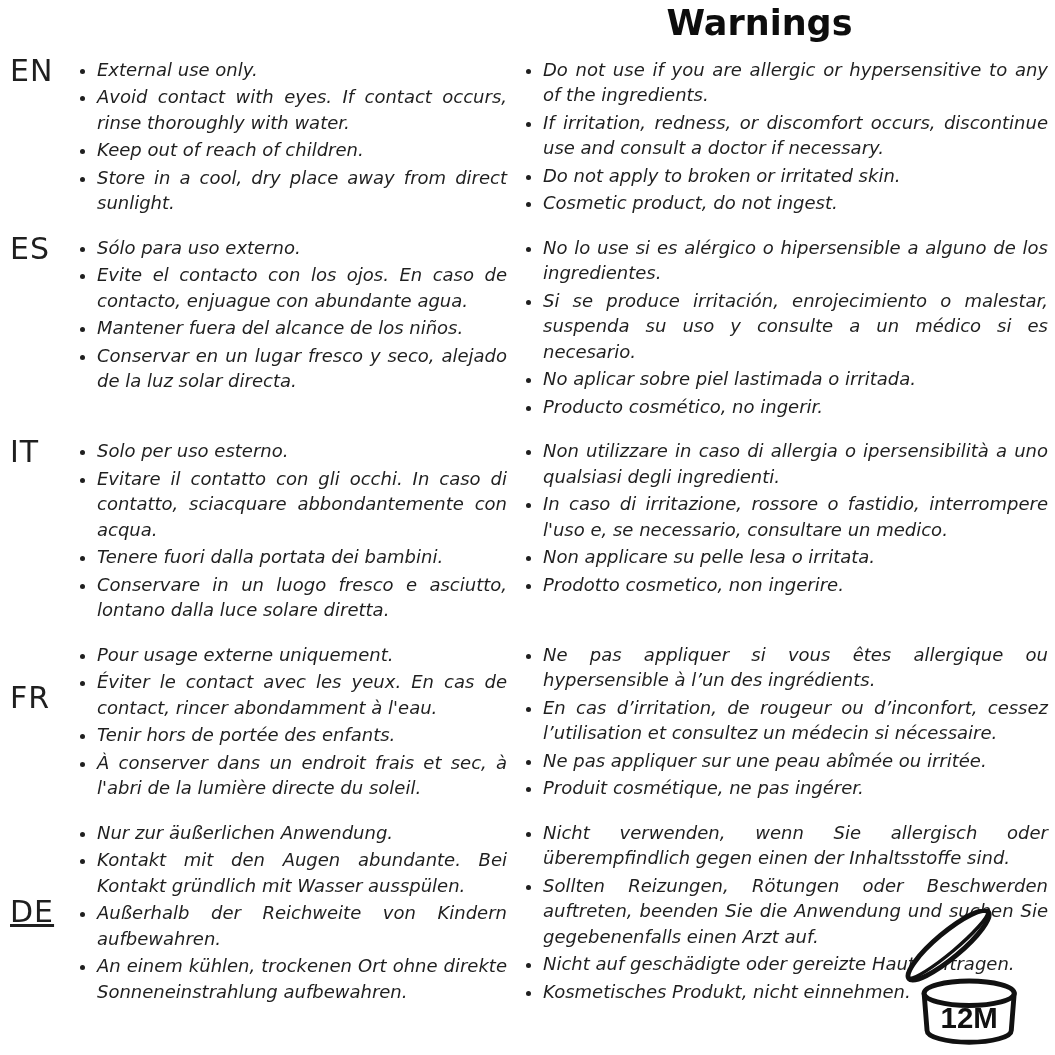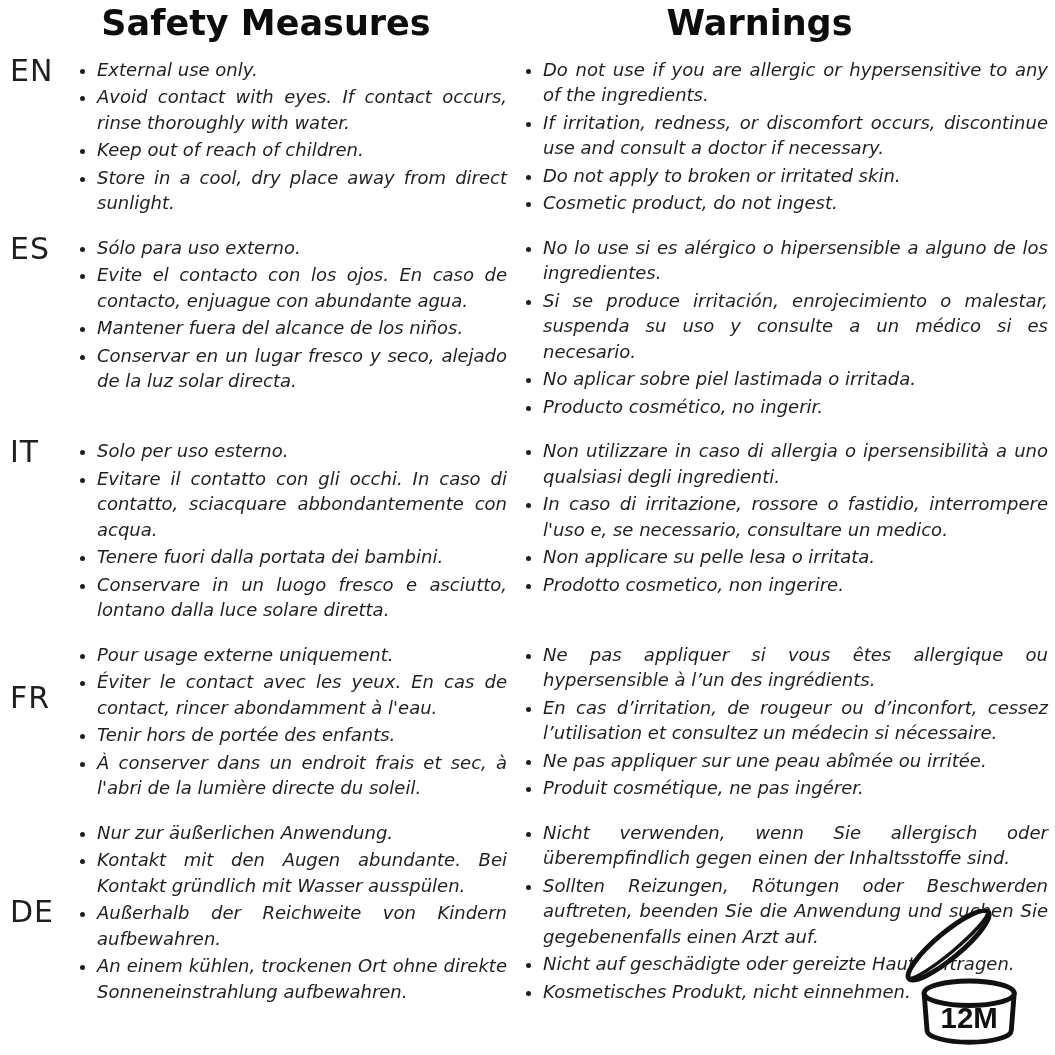--- a/index.html
+++ b/index.html
@@ -51,21 +51,21 @@
   .lang {
     font-size: 30px;
     line-height: 1.05;
     color: var(--text-color);
     padding-left: 10px;
     padding-top: 2px;
     letter-spacing: 1px;
   }
   
   #sections .section-row:nth-child(4) .lang { padding-top: 44px; }
-  #sections .section-row:nth-child(5) .lang { padding-top: 80px; }
+  #sections .section-row:nth-child(5) .lang { padding-top: 80px; text-decoration: underline; }
 
   ul.bullets {
     margin: 4px;
     padding: 0 0 0 21px;
     list-style: disc outside;
     font-style: italic;
   }
   ul.bullets li {
     font-size: 18px;
     line-height: 25.5px;
@@ -89,21 +89,20 @@
     font-weight: bold;
     font-size: 30px;
   }
 </style>
 </head>
 <body>
 
 <div class="page">
 
   <div class="titles-row">
-    <h1 class="col-title safety">Safety Measures</h1>
     <h1 class="col-title warnings">Warnings</h1>
   </div>
 
   <div id="sections">
   <div class="section-row">
     <div class="lang">EN</div>
     <ul class="bullets safety-list">
           <li>External use only.</li>
           <li>Avoid contact with eyes. If contact occurs, rinse thoroughly with water.</li>
           <li>Keep out of reach of children.</li>

